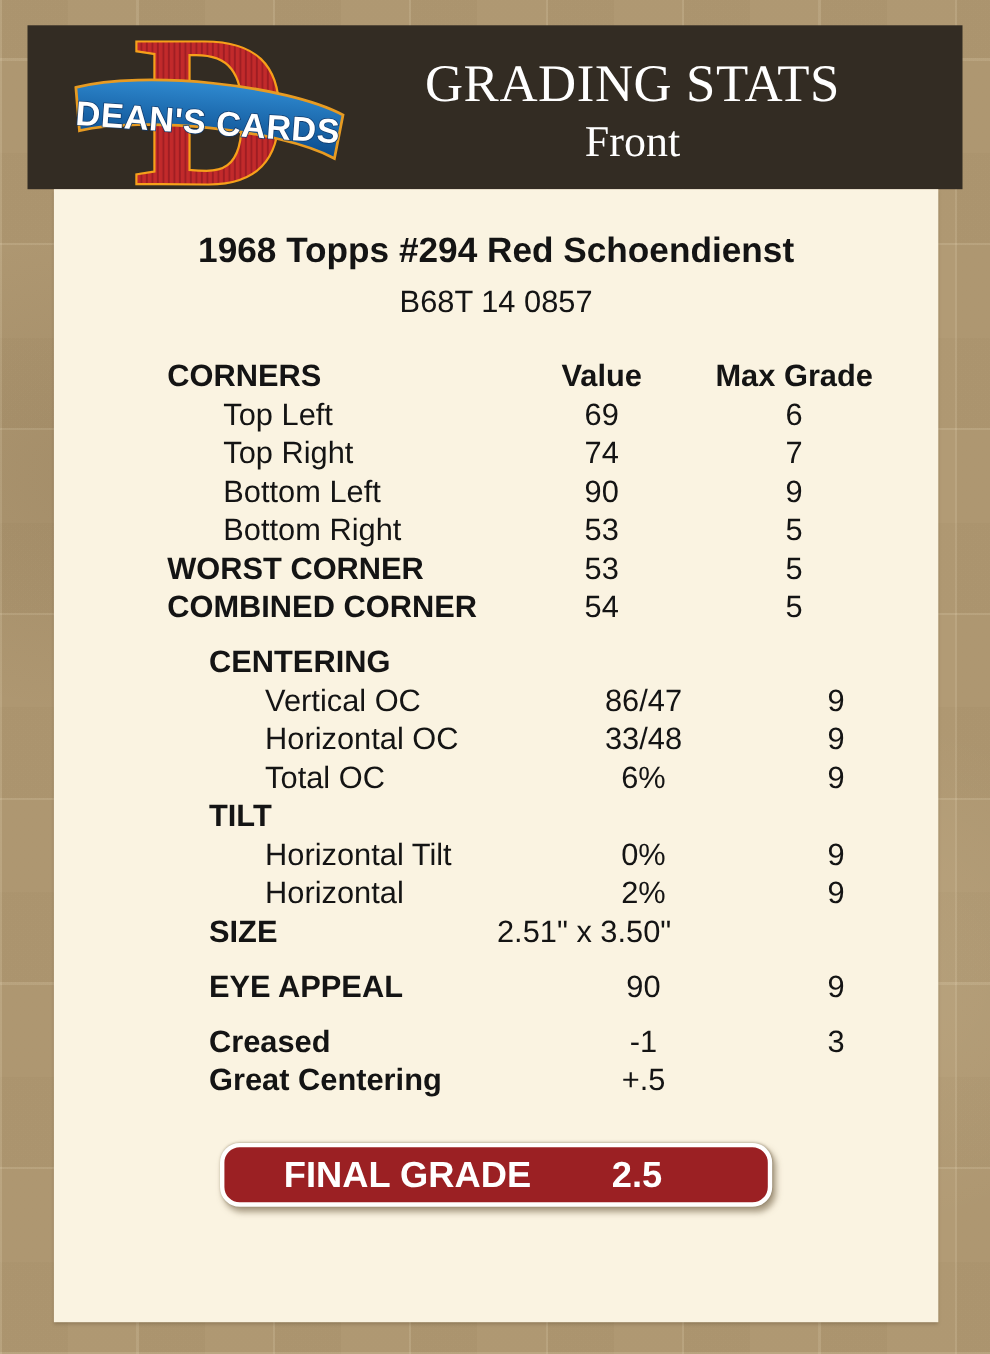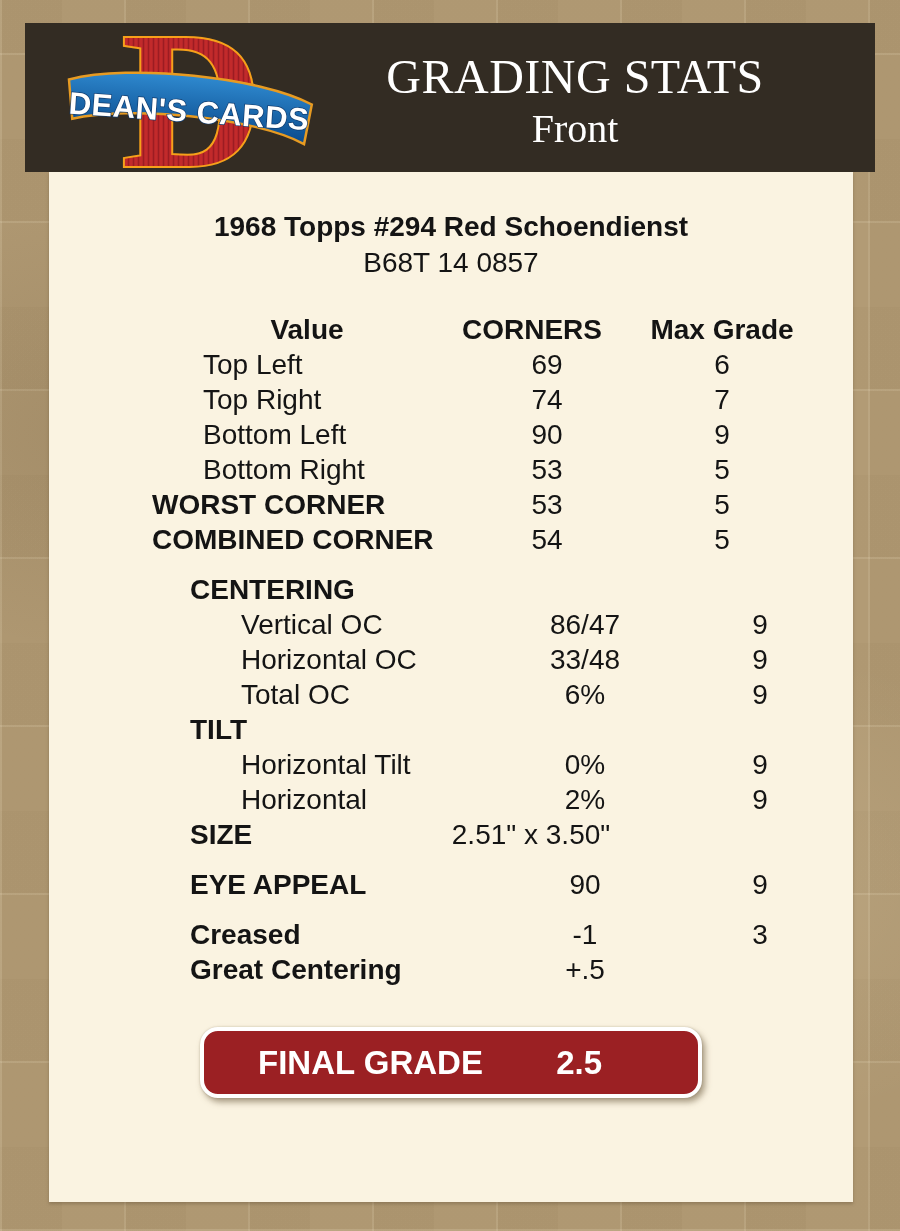--- a/index.html
+++ b/index.html
@@ -38,39 +38,39 @@
   .h-title { font-size: 48px; line-height: 56px; letter-spacing: 0.5px; }
   .h-sub   { font-size: 40px; line-height: 48px; }
 
   .panel {
     position: absolute; left: 49px; top: 172px;
     width: 804px; height: 1030px;
     background: #faf3e1;
     box-shadow: 0 2px 3px rgba(90,70,45,.35);
     padding-top: 38px;
   }
-  .card-title { text-align: center; font-size: 28px; font-weight: bold; line-height: 34px; }
-  .card-id    { text-align: center; font-size: 28px; line-height: 34px; margin-top: 2px; }
+  .card-title { text-align: center; font-size: 32px; font-weight: bold; line-height: 34px; }
+  .card-id    { text-align: center; font-size: 28px; line-height: 34px; margin-top: 14px; }
 
   .stats { margin-top: 32px; }
   .row {
     display: grid;
     grid-template-columns: 310px 170px 180px;
     padding-left: 103px;
     font-size: 28px; line-height: 35px;
     white-space: nowrap;
   }
   .cell.value, .cell.max { text-align: center; }
   .bold { font-weight: bold; }
   .indent { padding-left: 51px; }
   .shift { transform: translateX(-54px); }
   .group:not(:first-child) { margin-top: 15px; padding-left: 38px; }
 
   .final-grade {
-    width: 502px; height: 71px;
+    width: 502px; height: 58px;
     margin: 40px auto 0;
     background: #9b2023;
     border: 4px solid #ffffff;
     border-radius: 18px;
     box-shadow: 3px 4px 6px rgba(96,78,50,.55), 0 0 2px rgba(96,78,50,.3);
     display: flex; align-items: center; justify-content: space-between;
     padding: 0 96px 0 54px;
     color: #ffffff; font-weight: bold; font-size: 33px;
   }
 </style>
@@ -102,22 +102,22 @@
     <div class="h-sub">Front</div>
   </div>
 </div>
 
 <div class="panel">
   <div class="card-title">1968 Topps #294 Red Schoendienst</div>
   <div class="card-id">B68T 14 0857</div>
 
   <div class="stats">
     <div class="row">
+      <span class="cell label bold">CORNERS</span>
       <span class="cell value bold">Value</span>
-      <span class="cell label bold">CORNERS</span>
       <span class="cell max bold">Max Grade</span>
     </div>
     <div id="groups">
         <div class="group">
   <div class="row">
     <span class="cell label indent">Top Left</span>
     <span class="cell value">69</span>
     <span class="cell max">6</span>
   </div>
 

